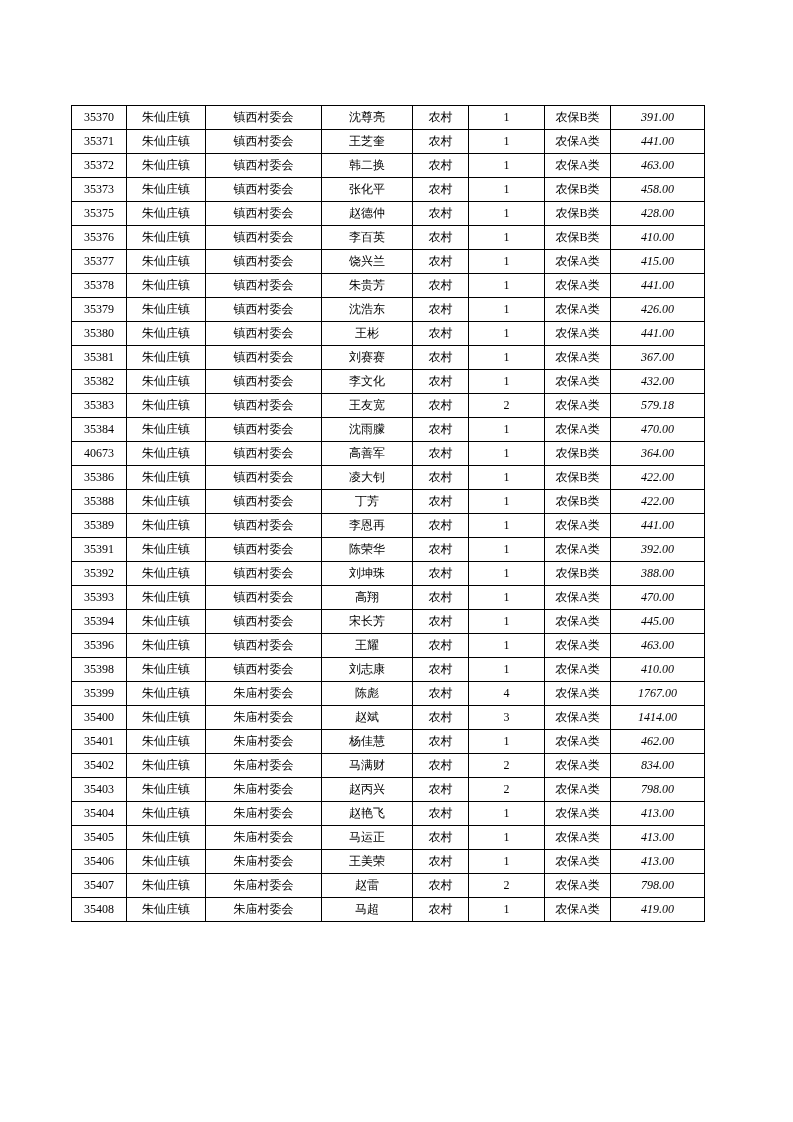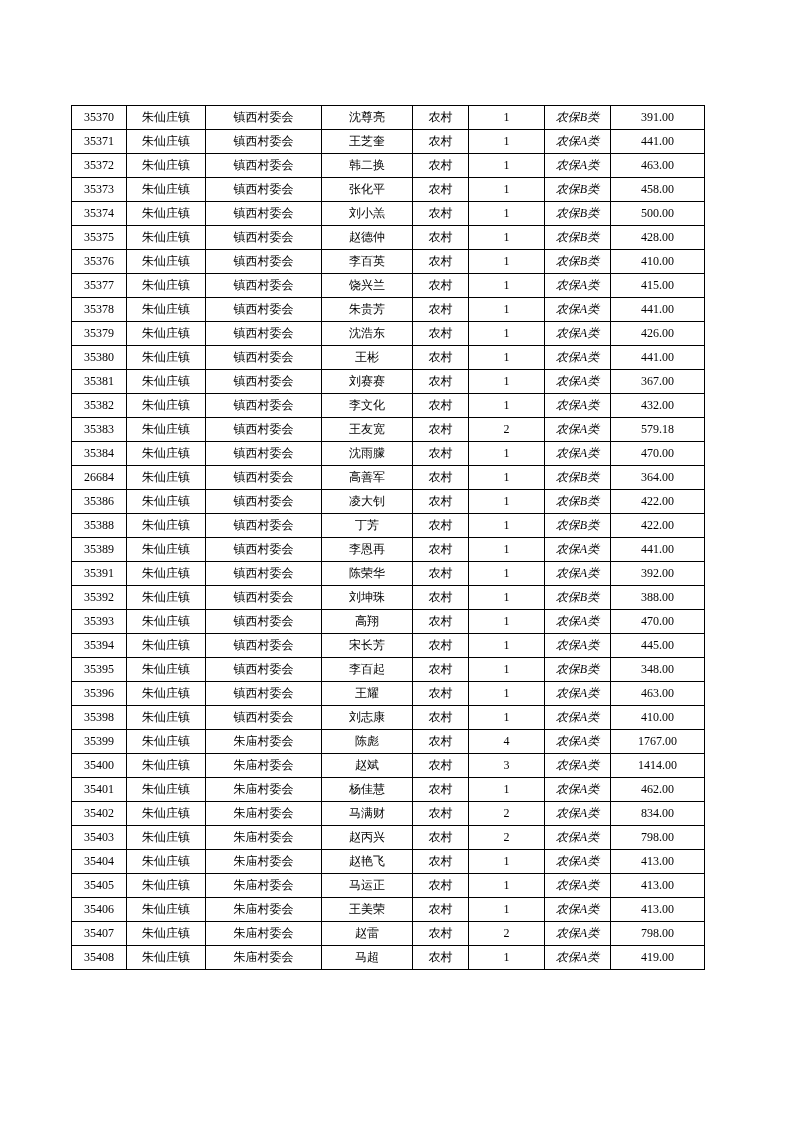--- a/index.html
+++ b/index.html
@@ -33,22 +33,22 @@
     overflow: hidden;
     white-space: nowrap;
   }
   
   .col-0 { width: 54px; }   
   .col-1 { width: 78px; }   
   .col-2 { width: 115px; }  
   .col-3 { width: 90px; }   
   .col-4 { width: 55px; }   
   .col-5 { width: 75px; }   
-  .col-6 { width: 65px; font-style: italic; }   
-  .col-7 { width: 93px; text-align: right; padding-right: 26px; }  
+  .col-6 { width: 65px; }   
+  .col-7 { width: 93px; text-align: right; padding-right: 26px; font-style: italic; }  
 </style>
 </head>
 <body>
 
 <table class="sheet-table">
   <tbody>
       <tr>
         <td class="col-0">35370</td>
         <td class="col-1">朱仙庄镇</td>
         <td class="col-2">镇西村委会</td>
@@ -82,30 +82,20 @@
         <td class="col-0">35373</td>
         <td class="col-1">朱仙庄镇</td>
         <td class="col-2">镇西村委会</td>
         <td class="col-3">张化平</td>
         <td class="col-4">农村</td>
         <td class="col-5">1</td>
         <td class="col-6">农保B类</td>
         <td class="col-7">458.00</td>
       </tr>
       <tr>
-        <td class="col-0">35374</td>
-        <td class="col-1">朱仙庄镇</td>
-        <td class="col-2">镇西村委会</td>
-        <td class="col-3">刘小羔</td>
-        <td class="col-4">农村</td>
-        <td class="col-5">1</td>
-        <td class="col-6">农保B类</td>
-        <td class="col-7">500.00</td>
-      </tr>
-      <tr>
         <td class="col-0">35375</td>
         <td class="col-1">朱仙庄镇</td>
         <td class="col-2">镇西村委会</td>
         <td class="col-3">赵德仲</td>
         <td class="col-4">农村</td>
         <td class="col-5">1</td>
         <td class="col-6">农保B类</td>
         <td class="col-7">428.00</td>
       </tr>
       <tr>
@@ -192,21 +182,21 @@
         <td class="col-0">35384</td>
         <td class="col-1">朱仙庄镇</td>
         <td class="col-2">镇西村委会</td>
         <td class="col-3">沈雨朦</td>
         <td class="col-4">农村</td>
         <td class="col-5">1</td>
         <td class="col-6">农保A类</td>
         <td class="col-7">470.00</td>
       </tr>
       <tr>
-        <td class="col-0">26684</td>
+        <td class="col-0">40673</td>
         <td class="col-1">朱仙庄镇</td>
         <td class="col-2">镇西村委会</td>
         <td class="col-3">高善军</td>
         <td class="col-4">农村</td>
         <td class="col-5">1</td>
         <td class="col-6">农保B类</td>
         <td class="col-7">364.00</td>
       </tr>
       <tr>
         <td class="col-0">35386</td>
@@ -270,30 +260,20 @@
       </tr>
       <tr>
         <td class="col-0">35394</td>
         <td class="col-1">朱仙庄镇</td>
         <td class="col-2">镇西村委会</td>
         <td class="col-3">宋长芳</td>
         <td class="col-4">农村</td>
         <td class="col-5">1</td>
         <td class="col-6">农保A类</td>
         <td class="col-7">445.00</td>
-      </tr>
-      <tr>
-        <td class="col-0">35395</td>
-        <td class="col-1">朱仙庄镇</td>
-        <td class="col-2">镇西村委会</td>
-        <td class="col-3">李百起</td>
-        <td class="col-4">农村</td>
-        <td class="col-5">1</td>
-        <td class="col-6">农保B类</td>
-        <td class="col-7">348.00</td>
       </tr>
       <tr>
         <td class="col-0">35396</td>
         <td class="col-1">朱仙庄镇</td>
         <td class="col-2">镇西村委会</td>
         <td class="col-3">王耀</td>
         <td class="col-4">农村</td>
         <td class="col-5">1</td>
         <td class="col-6">农保A类</td>
         <td class="col-7">463.00</td>

